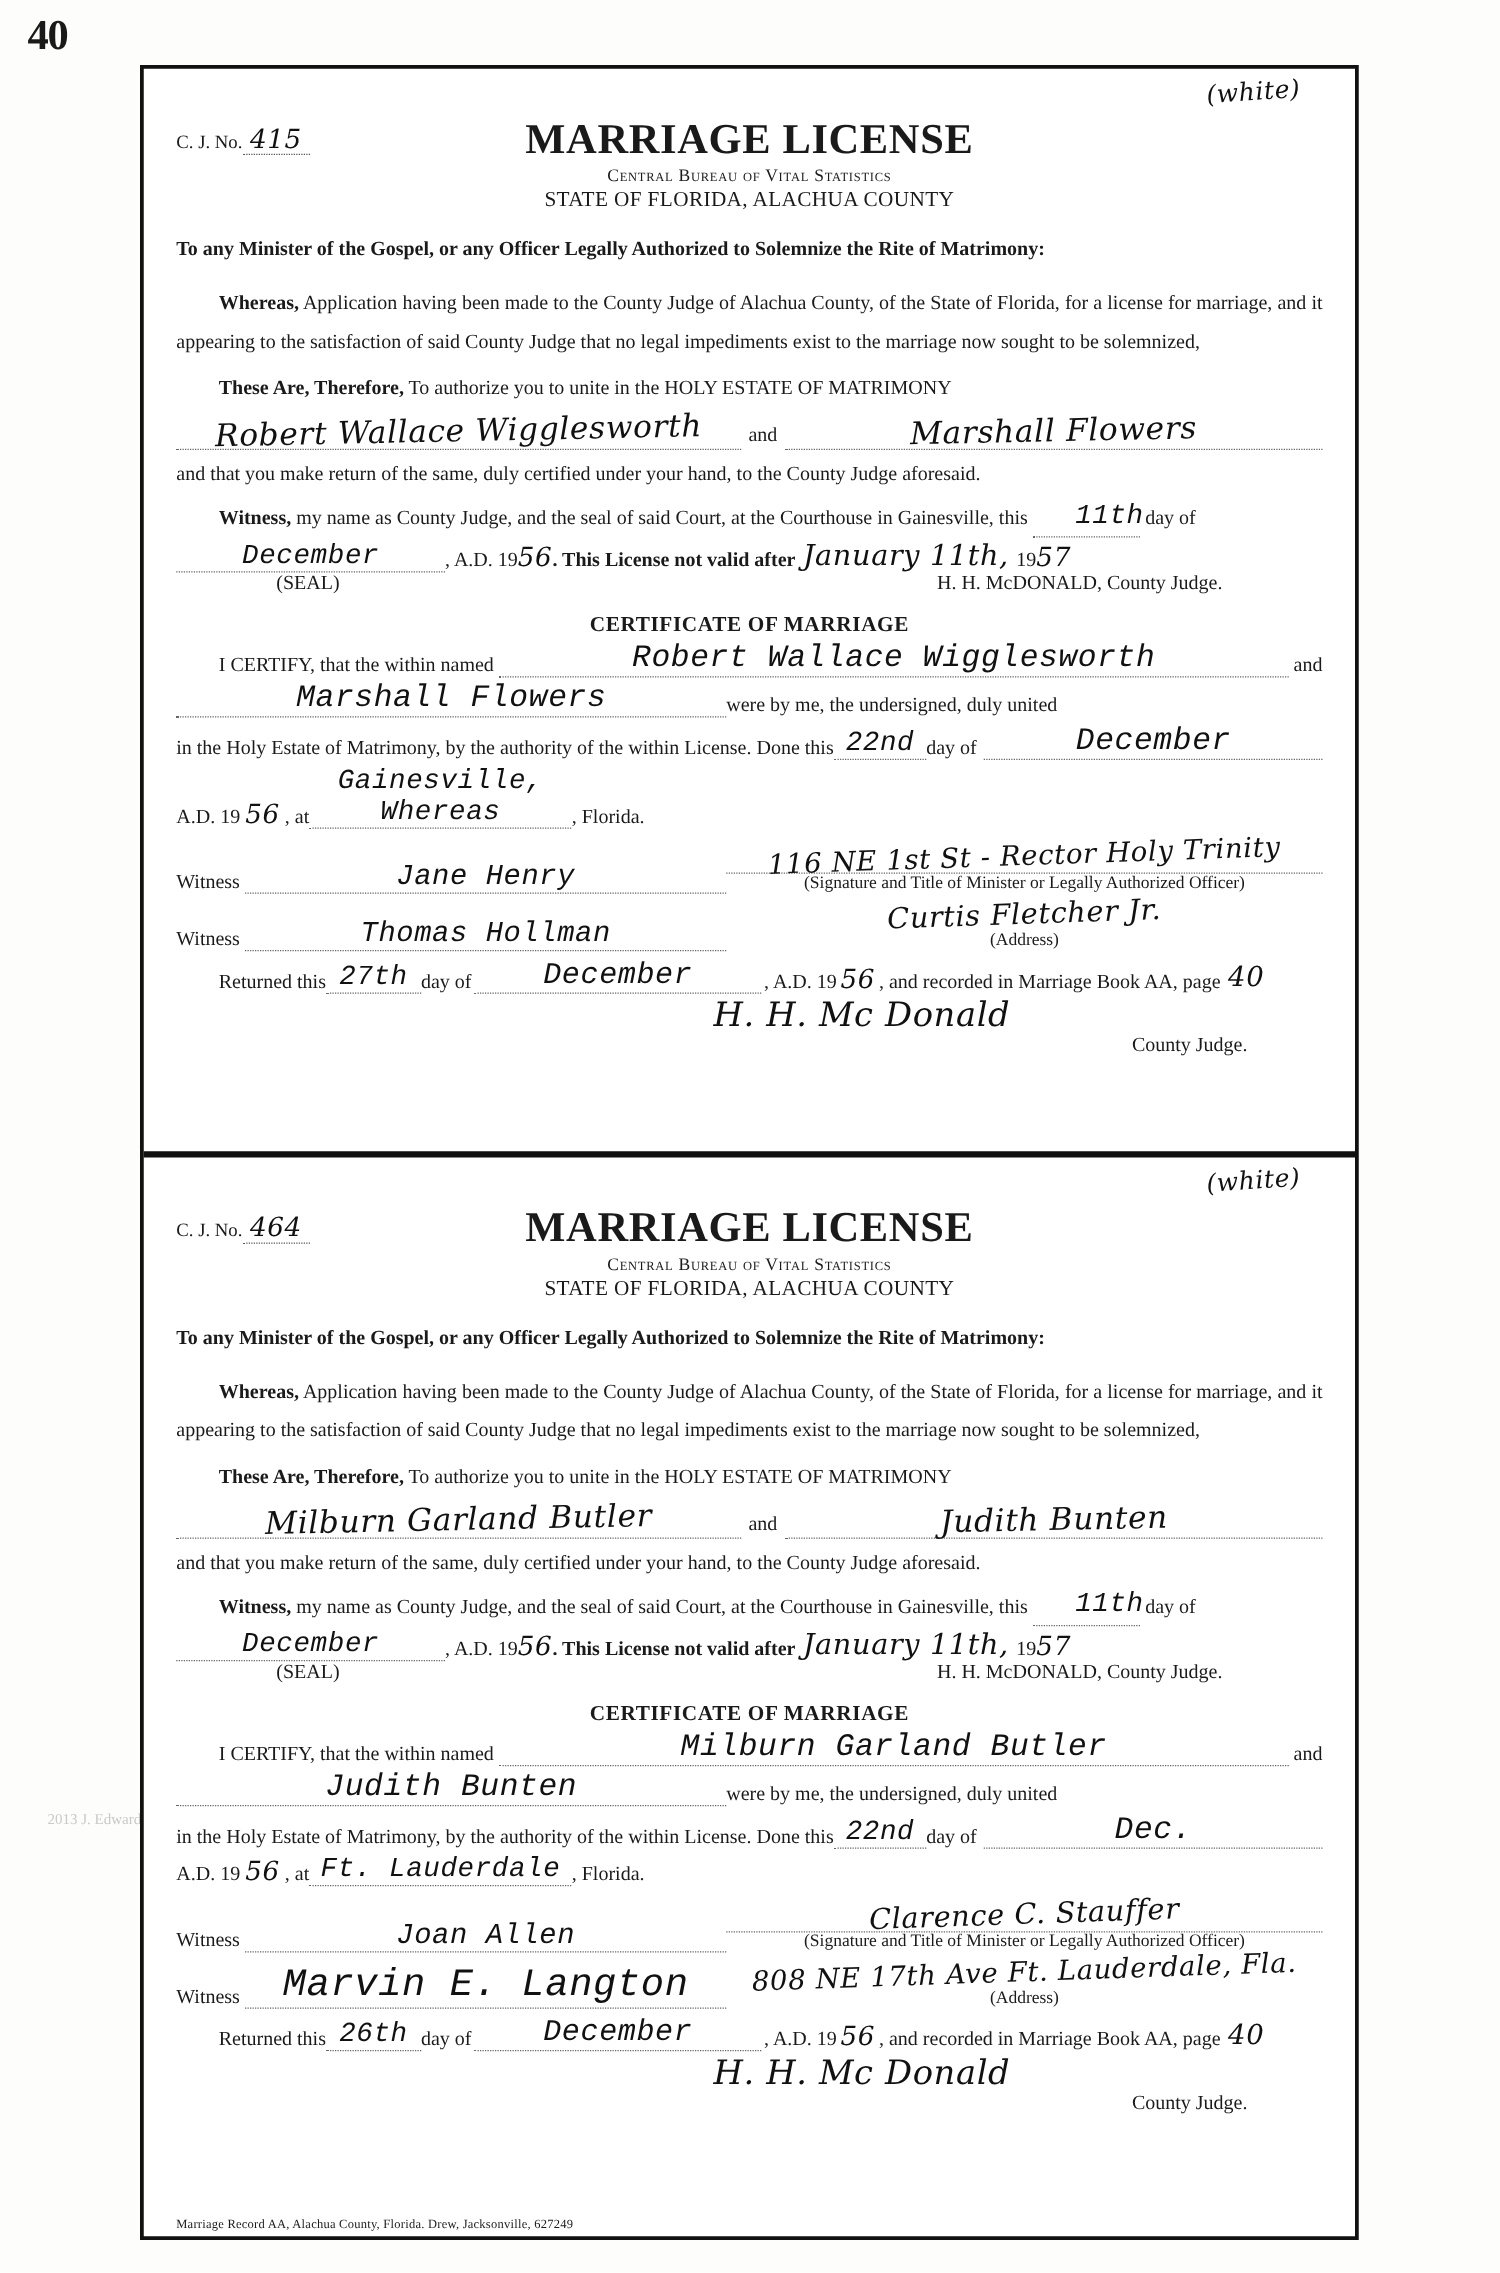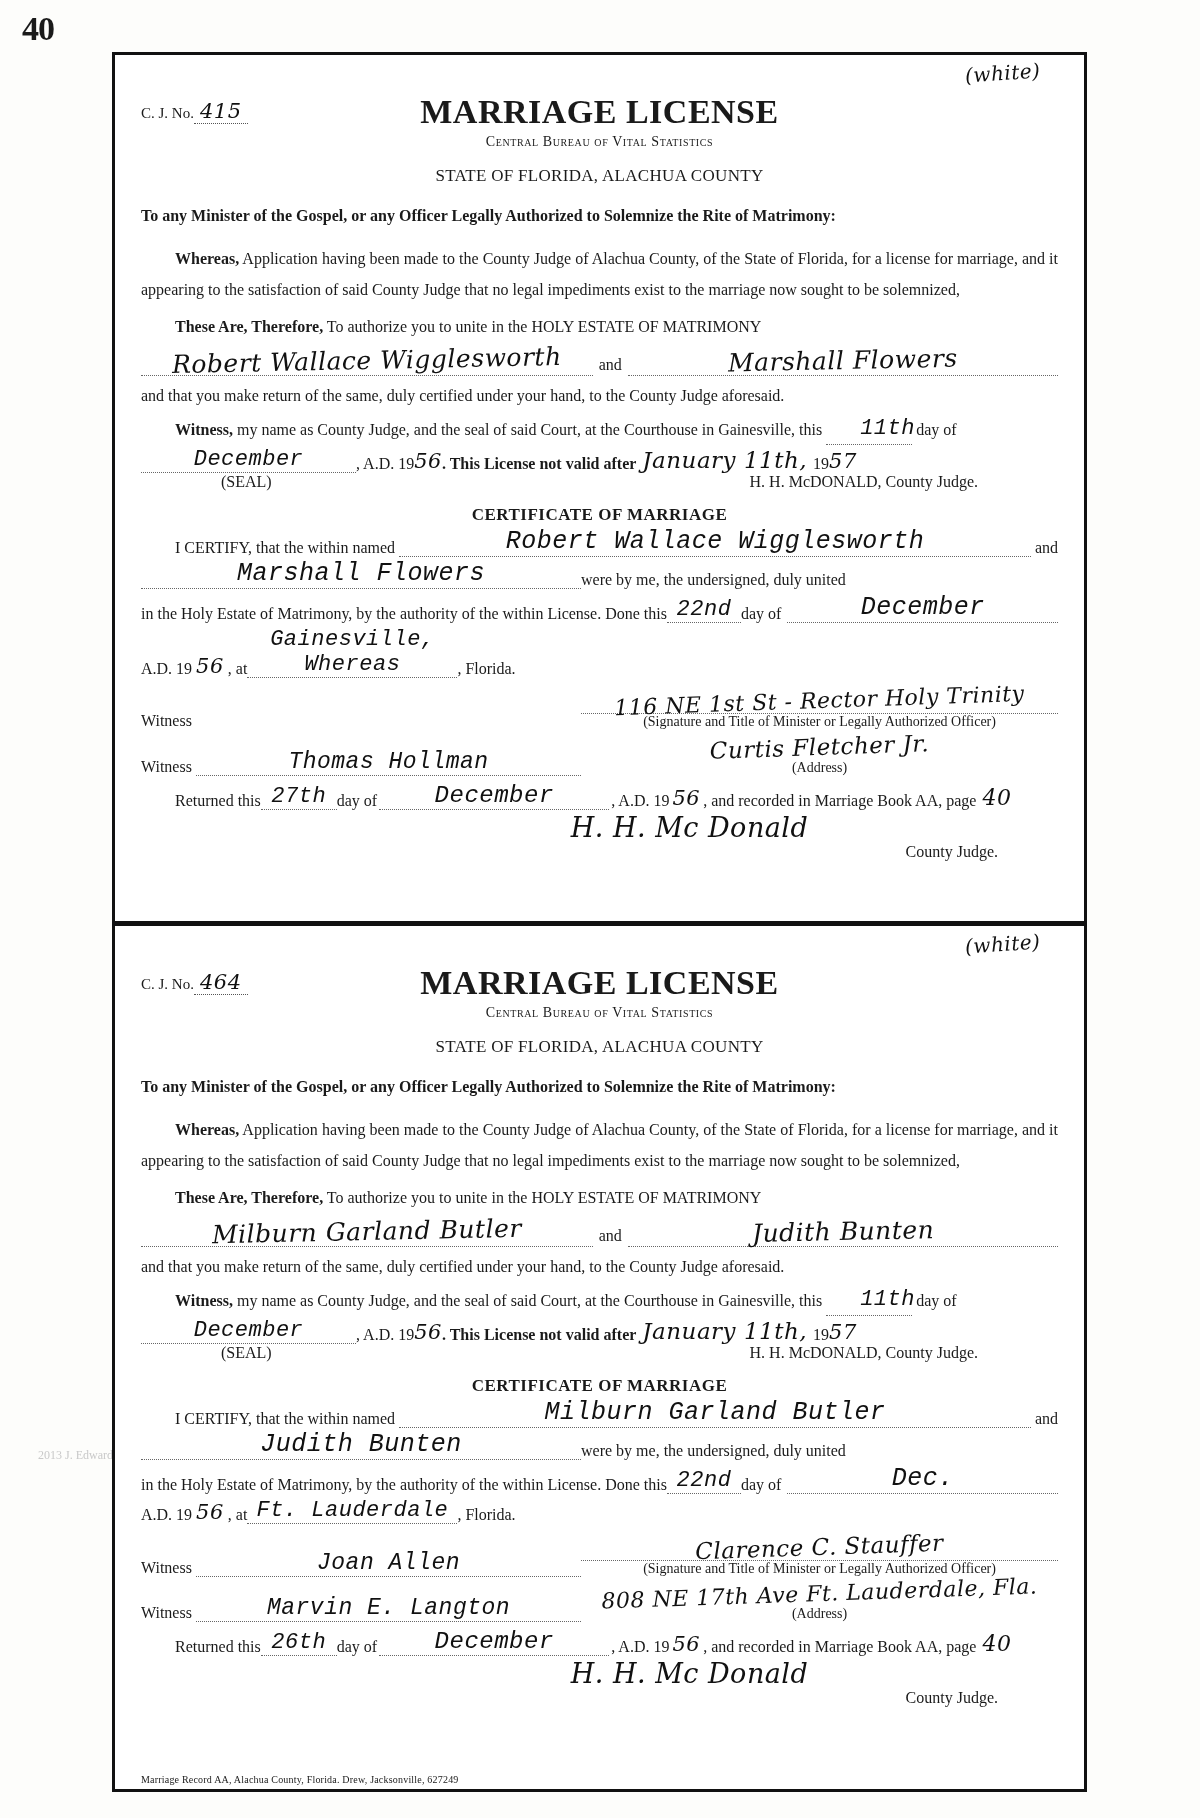--- a/index.html
+++ b/index.html
@@ -7,21 +7,21 @@
   .page-number{position:absolute;left:22px;top:10px;font-size:34px;font-weight:bold;font-family:"Liberation Serif",serif;letter-spacing:-1px;}
   .doc-sheet{position:absolute;left:112px;top:52px;width:975px;height:1740px;background:#ffffff;border:3px solid #111;box-sizing:border-box;}
   .license{position:relative;padding:14px 26px 6px 26px;box-sizing:border-box;}
   .license.first{height:866px;}
   .license.second{height:868px;border-top:5px solid #111;}
   .white-note{position:absolute;right:44px;top:6px;font-family:"DejaVu Serif",serif;font-style:italic;font-size:20px;color:#1d1d1d;transform:rotate(-4deg);}
   .cjno{position:absolute;left:26px;top:44px;font-size:15px;}
   .cjno .val{font-family:"DejaVu Serif",serif;font-style:italic;font-size:21px;color:#111;border-bottom:1px dotted #555;padding:0 6px;}
   h1.title{ text-align:center;font-size:34px;font-weight:bold;letter-spacing:.5px;margin:24px 0 0 0;font-family:"Liberation Serif",serif;}
   .subtitle{text-align:center;font-size:14px;letter-spacing:.6px;margin-top:3px;font-variant:small-caps;}
-  .state{text-align:center;font-size:17px;margin-top:16px;letter-spacing:.3px;}
+  .state{text-align:center;font-size:17px;margin-top:0;letter-spacing:.3px;}
   p.body{font-size:16px;line-height:31px;margin:12px 0 0 0;text-align:justify;}
   p.body.indent{text-indent:34px;}
   .bold{font-weight:bold;}
   .hand{font-family:"DejaVu Serif",serif;font-style:italic;color:#111;letter-spacing:.5px;}
   .names-row{display:flex;align-items:flex-end;gap:6px;margin-top:4px;}
   .name-line{flex:1;border-bottom:1px dotted #666;text-align:center;}
   .name-line .hand{font-size:25px;display:inline-block;transform:rotate(-1.2deg);}
   .and{font-size:16px;padding-bottom:2px;}
   .inline-line{display:inline-block;border-bottom:1px dotted #666;text-align:center;vertical-align:bottom;}
   .inline-line .hand{font-size:22px;font-family:Liberation Mono, monospace;}
@@ -118,20 +118,21 @@
       <span>A.D. 19</span>
       <span class="hand" style="font-size:21px;padding:0 4px">56</span>
       <span>, at</span>
       <span class="inline-line" style="width:210px"><span class="hand">Gainesville, Whereas</span></span>
       <span>, Florida.</span>
     </div>
 
     <div class="sig-block">
       <div class="sig-left">
         <span>Witness</span>
+        <span class="inline-line" style="flex:1;margin-left:4px;text-align:center"><span class="hand" style="font-size:23px">Jane Henry</span></span>
       </div>
       <div class="sig-right">
         <span class="hand" style="font-size:22px">116 NE 1st St - Rector Holy Trinity</span>
         <div class="sig-caption">(Signature and Title of Minister or Legally Authorized Officer)</div>
       </div>
     </div>
 
     <div class="sig-block" style="margin-top:4px;">
       <div class="sig-left">
         <span>Witness</span>
@@ -241,21 +242,21 @@
       </div>
       <div class="sig-right">
         <span class="hand" style="font-size:23px">Clarence C. Stauffer</span>
         <div class="sig-caption">(Signature and Title of Minister or Legally Authorized Officer)</div>
       </div>
     </div>
 
     <div class="sig-block" style="margin-top:4px;">
       <div class="sig-left">
         <span>Witness</span>
-        <span class="inline-line" style="flex:1;margin-left:4px;text-align:center"><span class="hand" style="font-size:23px">Marvin E. Langton</span></span>
+        <span class="inline-line" style="flex:1;margin-left:4px;text-align:center"><span class="hand" style="font-size:31px">Marvin E. Langton</span></span>
       </div>
       <div class="sig-right">
         <span class="hand" style="font-size:22px">808 NE 17th Ave Ft. Lauderdale, Fla.</span>
         <div class="addr-caption">(Address)</div>
       </div>
     </div>
 
     <div class="row" style="margin-top:6px;">
       <span style="margin-left:34px">Returned this</span>
       <span class="inline-line" style="width:76px"><span class="hand">26th</span></span>

